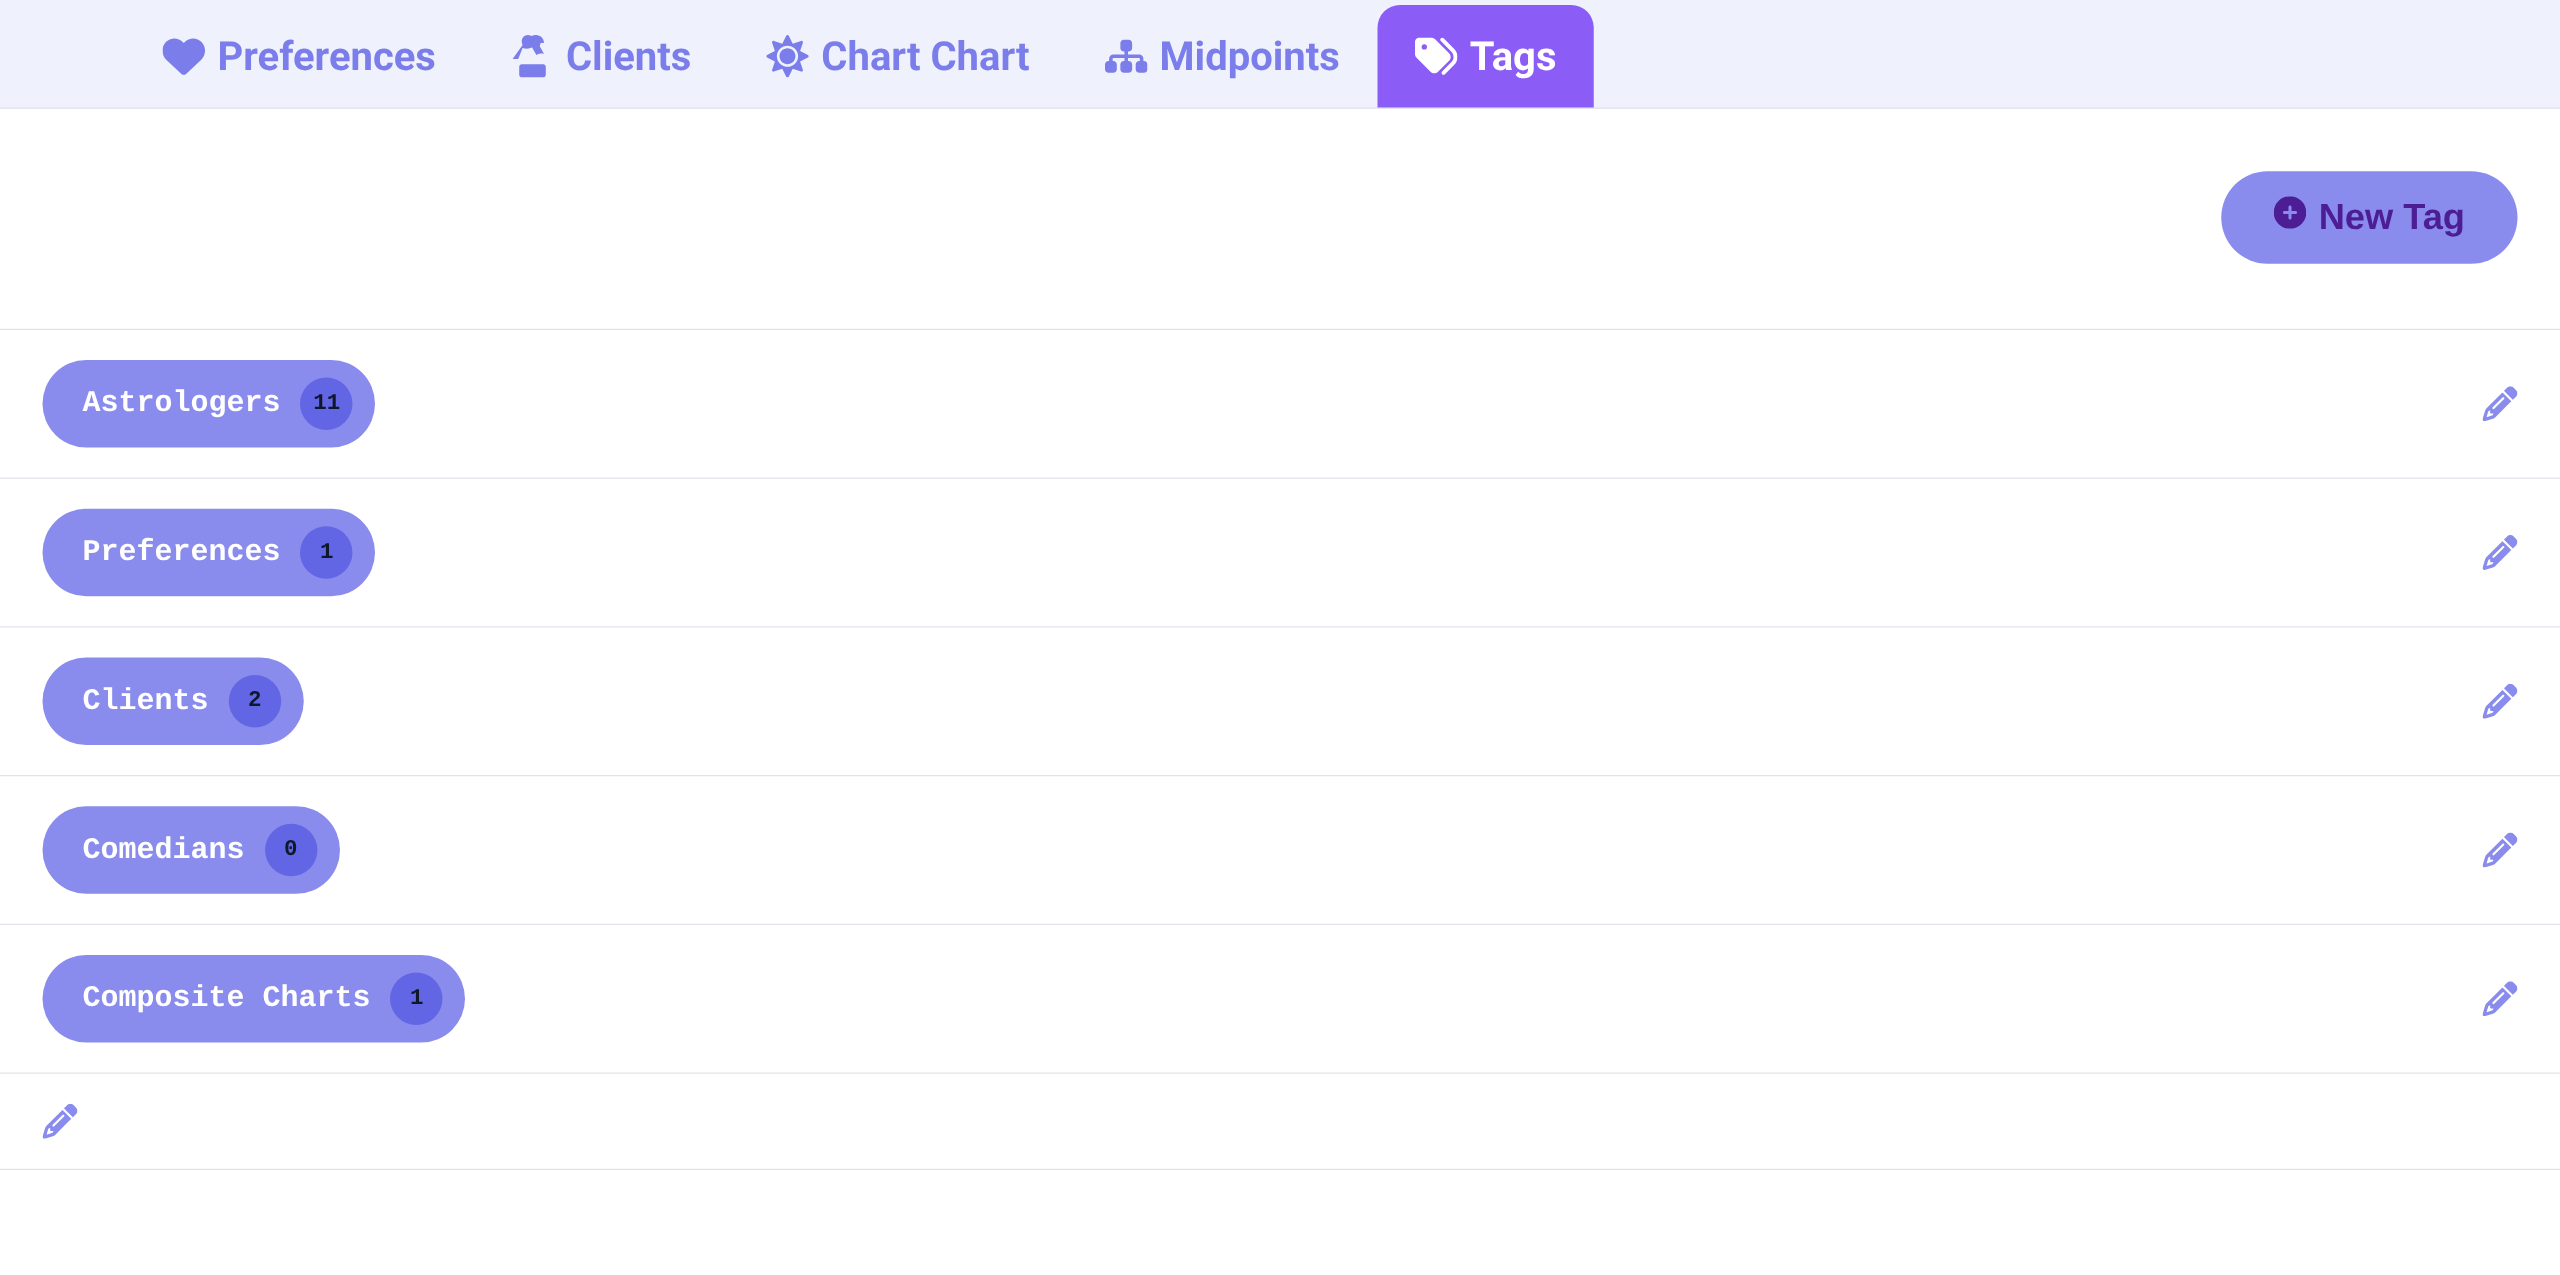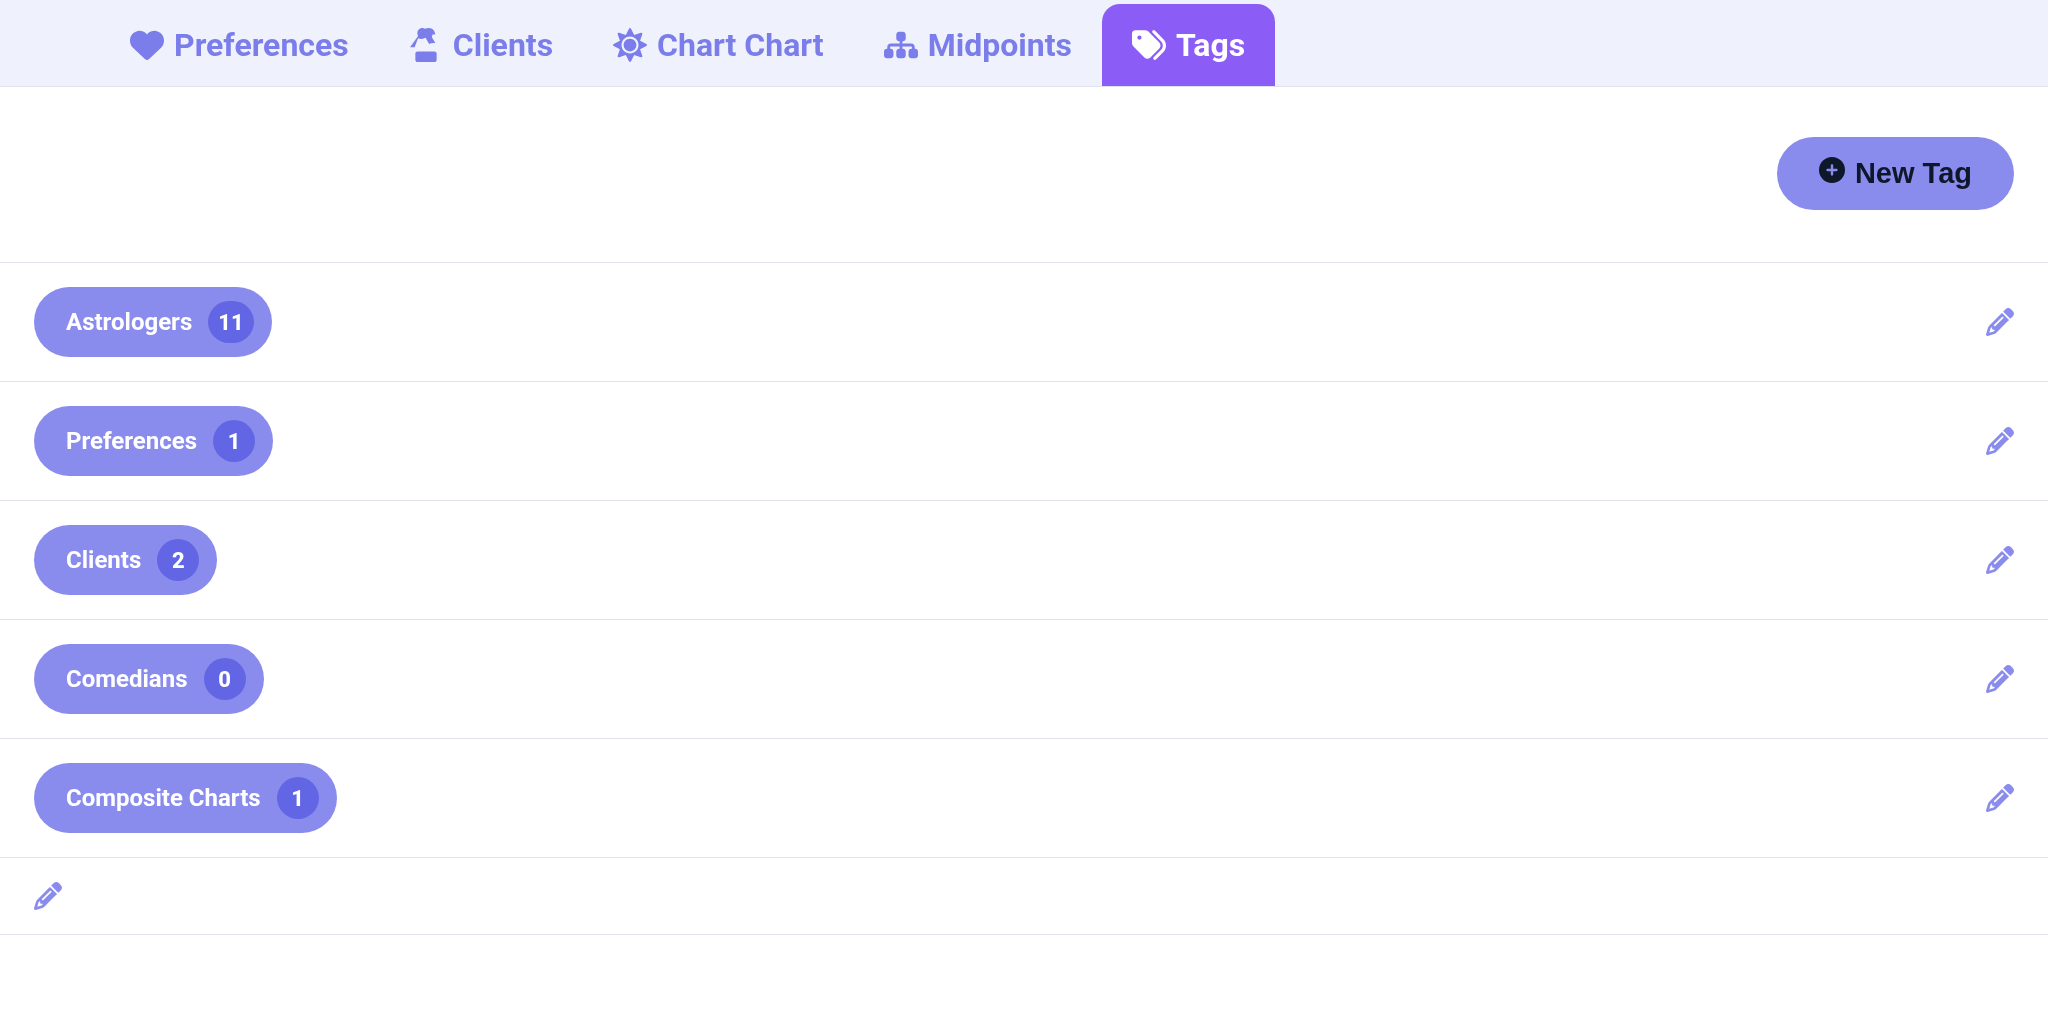--- a/index.html
+++ b/index.html
@@ -50,21 +50,21 @@
     .content-area {
       padding: 50px 34px 0 34px;
     }
     .new-tag-row {
       display: flex;
       justify-content: flex-end;
       margin-bottom: 52px;
     }
     .new-tag-button {
       background: #898ced;
-      color: #0f172a;
+      color: #4c1d95;
       border: none;
       border-radius: 40px;
       padding: 20px 42px;
       font-size: 29px;
       font-weight: 600;
       display: flex;
       align-items: center;
       gap: 10px;
       cursor: pointer;
     }
@@ -90,31 +90,32 @@
       background: #898ced;
       color: #ffffff;
       border-radius: 40px;
       padding: 14px 18px 14px 32px;
       display: inline-flex;
       align-items: center;
       gap: 16px;
       font-size: 24px;
       font-weight: 700;
       cursor: pointer;
+      font-family: Liberation Mono, monospace;
     }
     .tag-count {
       background: #6266e5;
-      color: #ffffff;
+      color: #0f172a;
       border-radius: 30px;
       min-width: 42px;
       height: 42px;
       display: inline-flex;
       align-items: center;
       justify-content: center;
-      font-size: 22px;
+      font-size: 18px;
       font-weight: 800;
       padding: 0 10px;
     }
     .edit-icon {
       color: #898ced;
       cursor: pointer;
       display: inline-flex;
     }
     .edit-icon svg {
       width: 28px;

